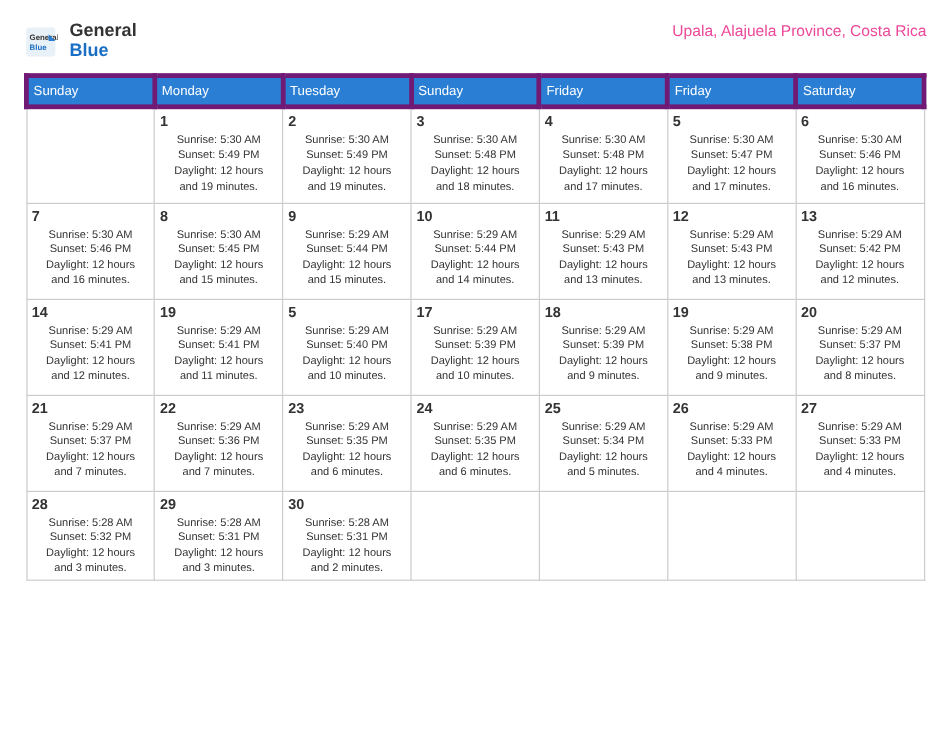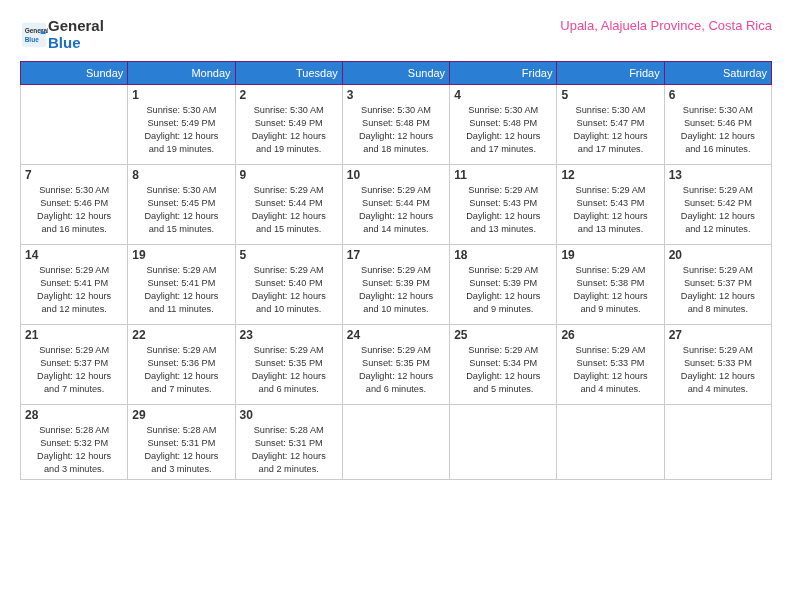--- a/index.html
+++ b/index.html
@@ -18,21 +18,21 @@
     }
     .header {
       display: flex;
       justify-content: space-between;
       align-items: flex-start;
       margin-bottom: 10px;
     }
     .logo {
       display: flex;
       align-items: center;
-      gap: 0;
+      gap: 10px;
     }
     .logo-text {
       display: flex;
       flex-direction: column;
       line-height: 1.1;
     }
     .logo-general {
       font-size: 15px;
       font-weight: bold;
       color: #333;
@@ -60,24 +60,24 @@
     }
     .calendar {
       width: 100%;
       border-collapse: collapse;
       font-size: 10px;
     }
     .calendar th {
       background: #2a7fd4;
       color: #fff;
       padding: 5px 4px;
-      text-align: right;
+      text-align: left;
       font-size: 11px;
       font-weight: normal;
-      border: 1px solid #701a75;
+      border: 4px solid #701a75;
     }
     .calendar td {
       border: 1px solid #ccc;
       vertical-align: top;
       padding: 3px 4px;
       width: calc(100% / 7);
       height: 80px;
       color: #333;
     }
     .calendar td.empty {

